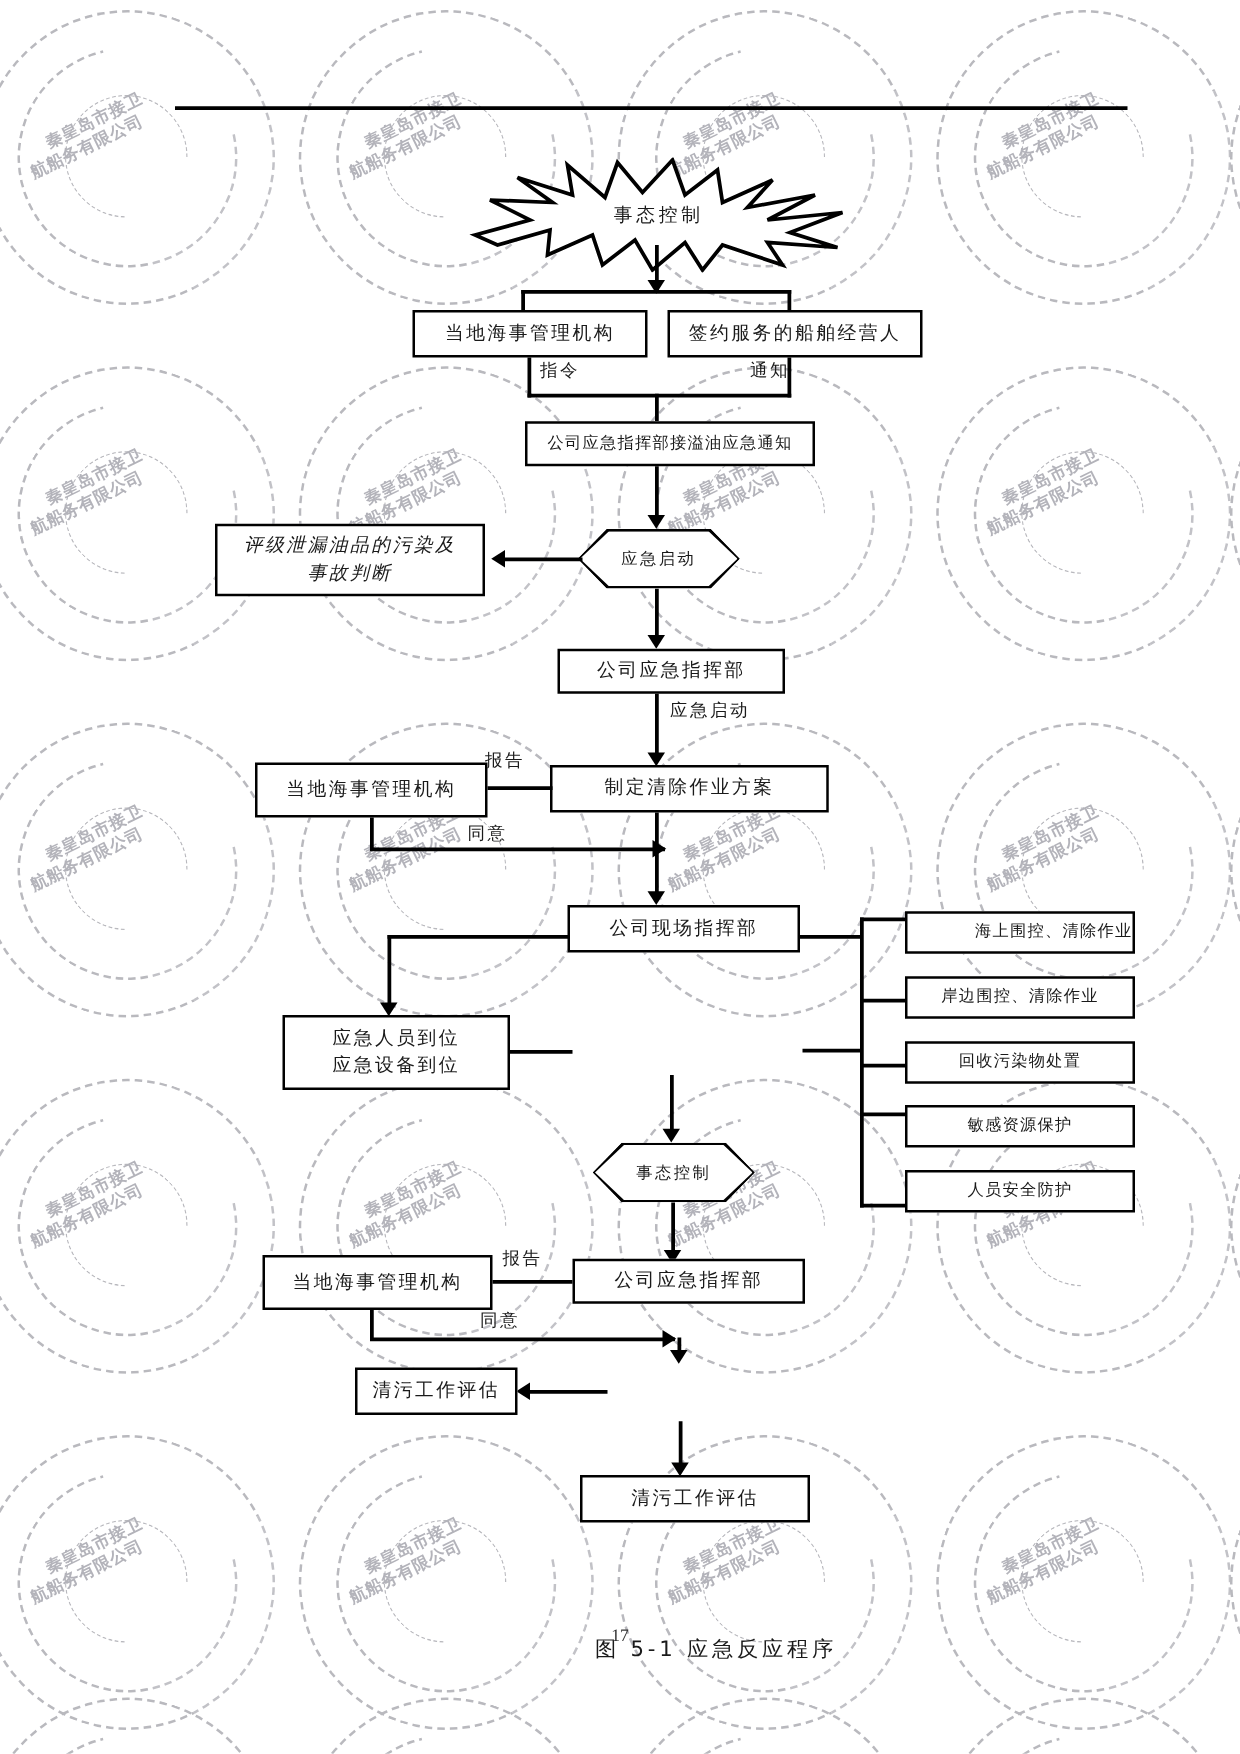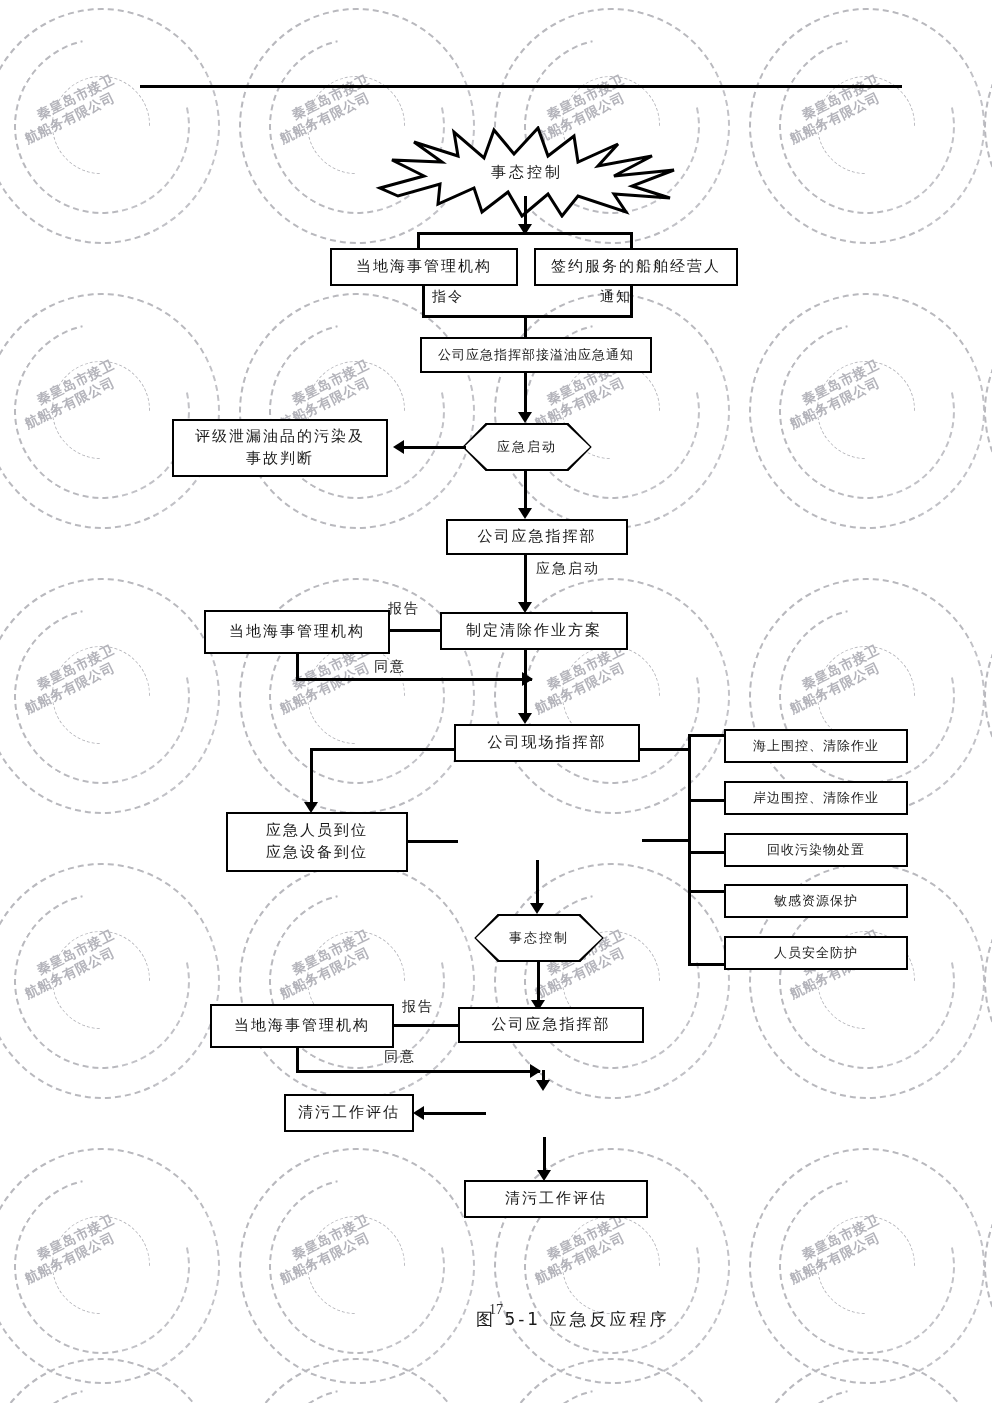--- a/index.html
+++ b/index.html
@@ -324,37 +324,37 @@
 
   <div class="hex" style="left:462px;top:423px;width:130px;height:48px;">
     <div class="hex-border"></div>
     <div class="hex-fill"></div>
     <span class="hex-label">应急启动</span>
   </div>
 
   <div class="ln h" style="left:404px;top:446px;width:62px;"></div>
   <div class="arrow-l" style="left:393px;top:440px;"></div>
 
-  <div class="node two-line" style="left:172px;top:419px;width:216px;height:58px;">
+  <div class="node two-line" style="left:172px;top:419px;width:216px;height:58px;font-style:italic;">
     <span>评级泄漏油品的污染及</span>
     <span>事故判断</span>
   </div>
 
   <div class="ln v" style="left:524px;top:471px;height:40px;"></div>
   <div class="arrow-d" style="left:518px;top:508px;"></div>
 
   <div class="node" style="left:446px;top:519px;width:182px;height:36px;">
     <span>公司应急指挥部</span>
   </div>
 
   <div class="ln v" style="left:524px;top:555px;height:52px;"></div>
   <div class="arrow-d" style="left:518px;top:602px;"></div>
   <div class="edge-label" style="left:536px;top:560px;">应急启动</div>
 
-  <div class="node" style="left:440px;top:612px;width:188px;height:38px;">
+  <div class="node" style="left:440px;top:612px;width:223px;height:38px;font-family:Liberation Mono, monospace;">
     <span>制定清除作业方案</span>
   </div>
 
   <div class="ln h" style="left:388px;top:629px;width:54px;"></div>
   <div class="arrow-l" style="left:377px;top:623px;"></div>
   <div class="edge-label" style="left:388px;top:600px;">报告</div>
 
   <div class="node" style="left:204px;top:610px;width:186px;height:44px;">
     <span>当地海事管理机构</span>
   </div>
@@ -382,21 +382,21 @@
 
   <div class="ln h" style="left:408px;top:840px;width:50px;"></div>
 
   <div class="ln h" style="left:640px;top:748px;width:50px;"></div>
 
 
   <div class="ln h" style="left:642px;top:839px;width:48px;"></div>
   <div class="ln v" style="left:688px;top:734px;height:232px;"></div>
 
   <div class="ln h" style="left:688px;top:734px;width:38px;"></div>
-  <div class="node small" style="left:724px;top:729px;width:184px;height:34px;">
+  <div class="node small" style="left:724px;top:729px;width:184px;height:34px;justify-content:flex-end;">
     <span>海上围控、清除作业</span>
   </div>
 
   <div class="ln h" style="left:688px;top:799px;width:38px;"></div>
   <div class="node small" style="left:724px;top:781px;width:184px;height:34px;">
     <span>岸边围控、清除作业</span>
   </div>
 
   <div class="ln h" style="left:688px;top:851px;width:38px;"></div>
   <div class="node small" style="left:724px;top:833px;width:184px;height:34px;">

